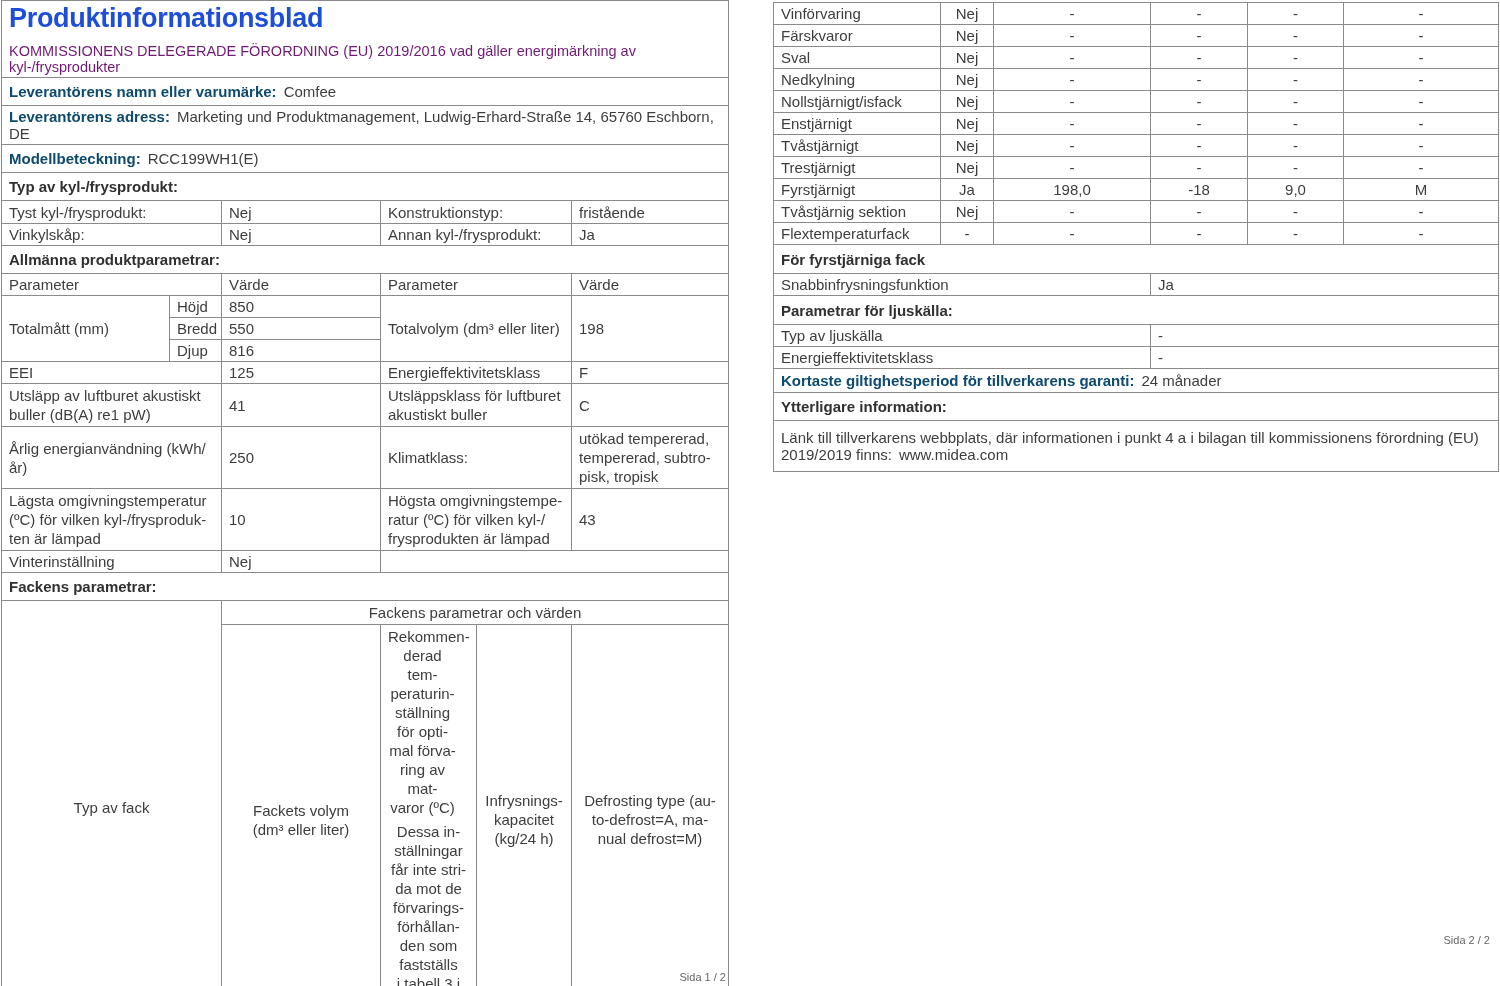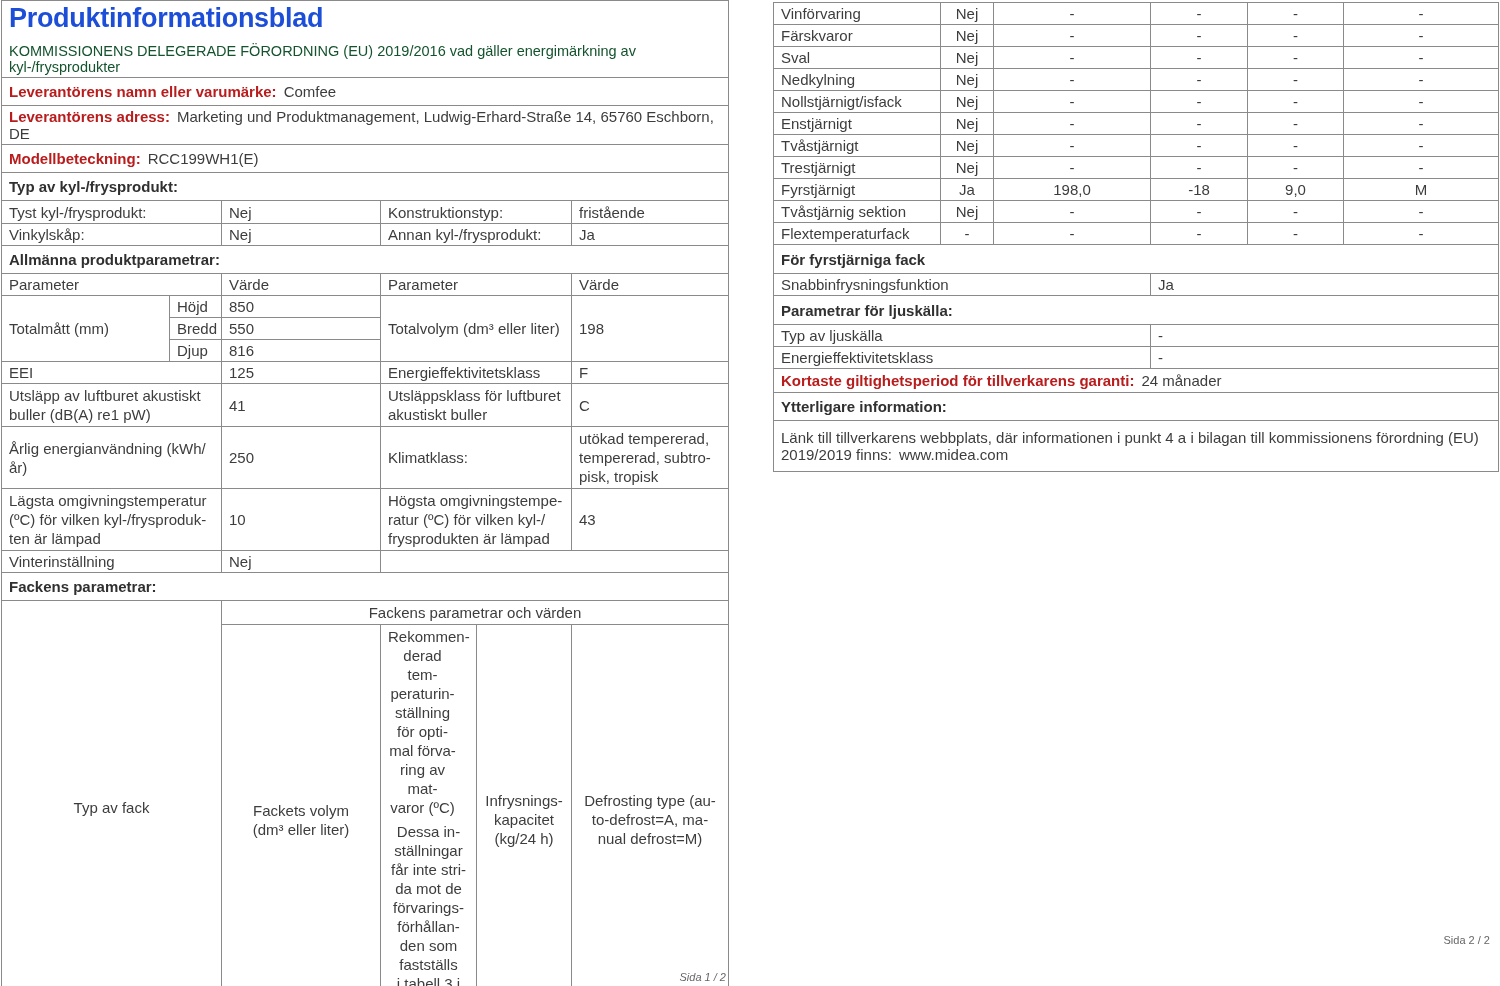--- a/index.html
+++ b/index.html
@@ -9,33 +9,33 @@
     -webkit-font-smoothing:antialiased;
   }
   .page{position:absolute;top:0;}
   #p1{left:1px;width:727px;}
   #p2{left:773px;top:2px;width:725px;}
   table.doc{border-collapse:collapse;table-layout:fixed;width:100%;}
   table.doc td{
     border:1px solid #8a8a8a;font-size:15px;padding:2px 7px;
     vertical-align:middle;overflow:hidden;
   }
-  .b{font-weight:bold;color:#b91c1c;margin-top:36px;}
+  .b{font-weight:bold;color:#0c4a6e;margin-top:36px;}
   .val{margin-left:7px;}
   td.sect{font-weight:bold;color:#303030;vertical-align:top;padding-top:4px;}
   td.ctr{text-align:center;padding:2px 2px;}
   .pre{white-space:pre-line;line-height:19px;}
   td.titlecell{vertical-align:top;padding:6px 9px;}
   .title{color:#1d4ed8;font-size:27px;font-weight:bold;letter-spacing:-0.3px;}
-  .subtitle{font-size:14.5px;margin-top:9px;color:#14532d;}
+  .subtitle{font-size:14.5px;margin-top:9px;color:#701a75;}
   td.chead{text-align:center;font-size:14.5px;line-height:19px;padding:2px 3px;vertical-align:middle;}
   .stanza{margin:0 12px 5px 0;}
   .stanza:last-child{margin:0;}
   .pfooter{position:absolute;top:971px;font-size:11px;color:#666666;}
-  #p1 .pfooter{right:2px;font-style:italic;}
+  #p1 .pfooter{right:2px;}
   #p2 .pfooter{right:8px;top:932px;}
 </style>
 </head>
 <body>
 
 <div id="p1" class="page">
   <table class="doc">
     <colgroup>
       <col style="width:168px">
         <col style="width:52px">

